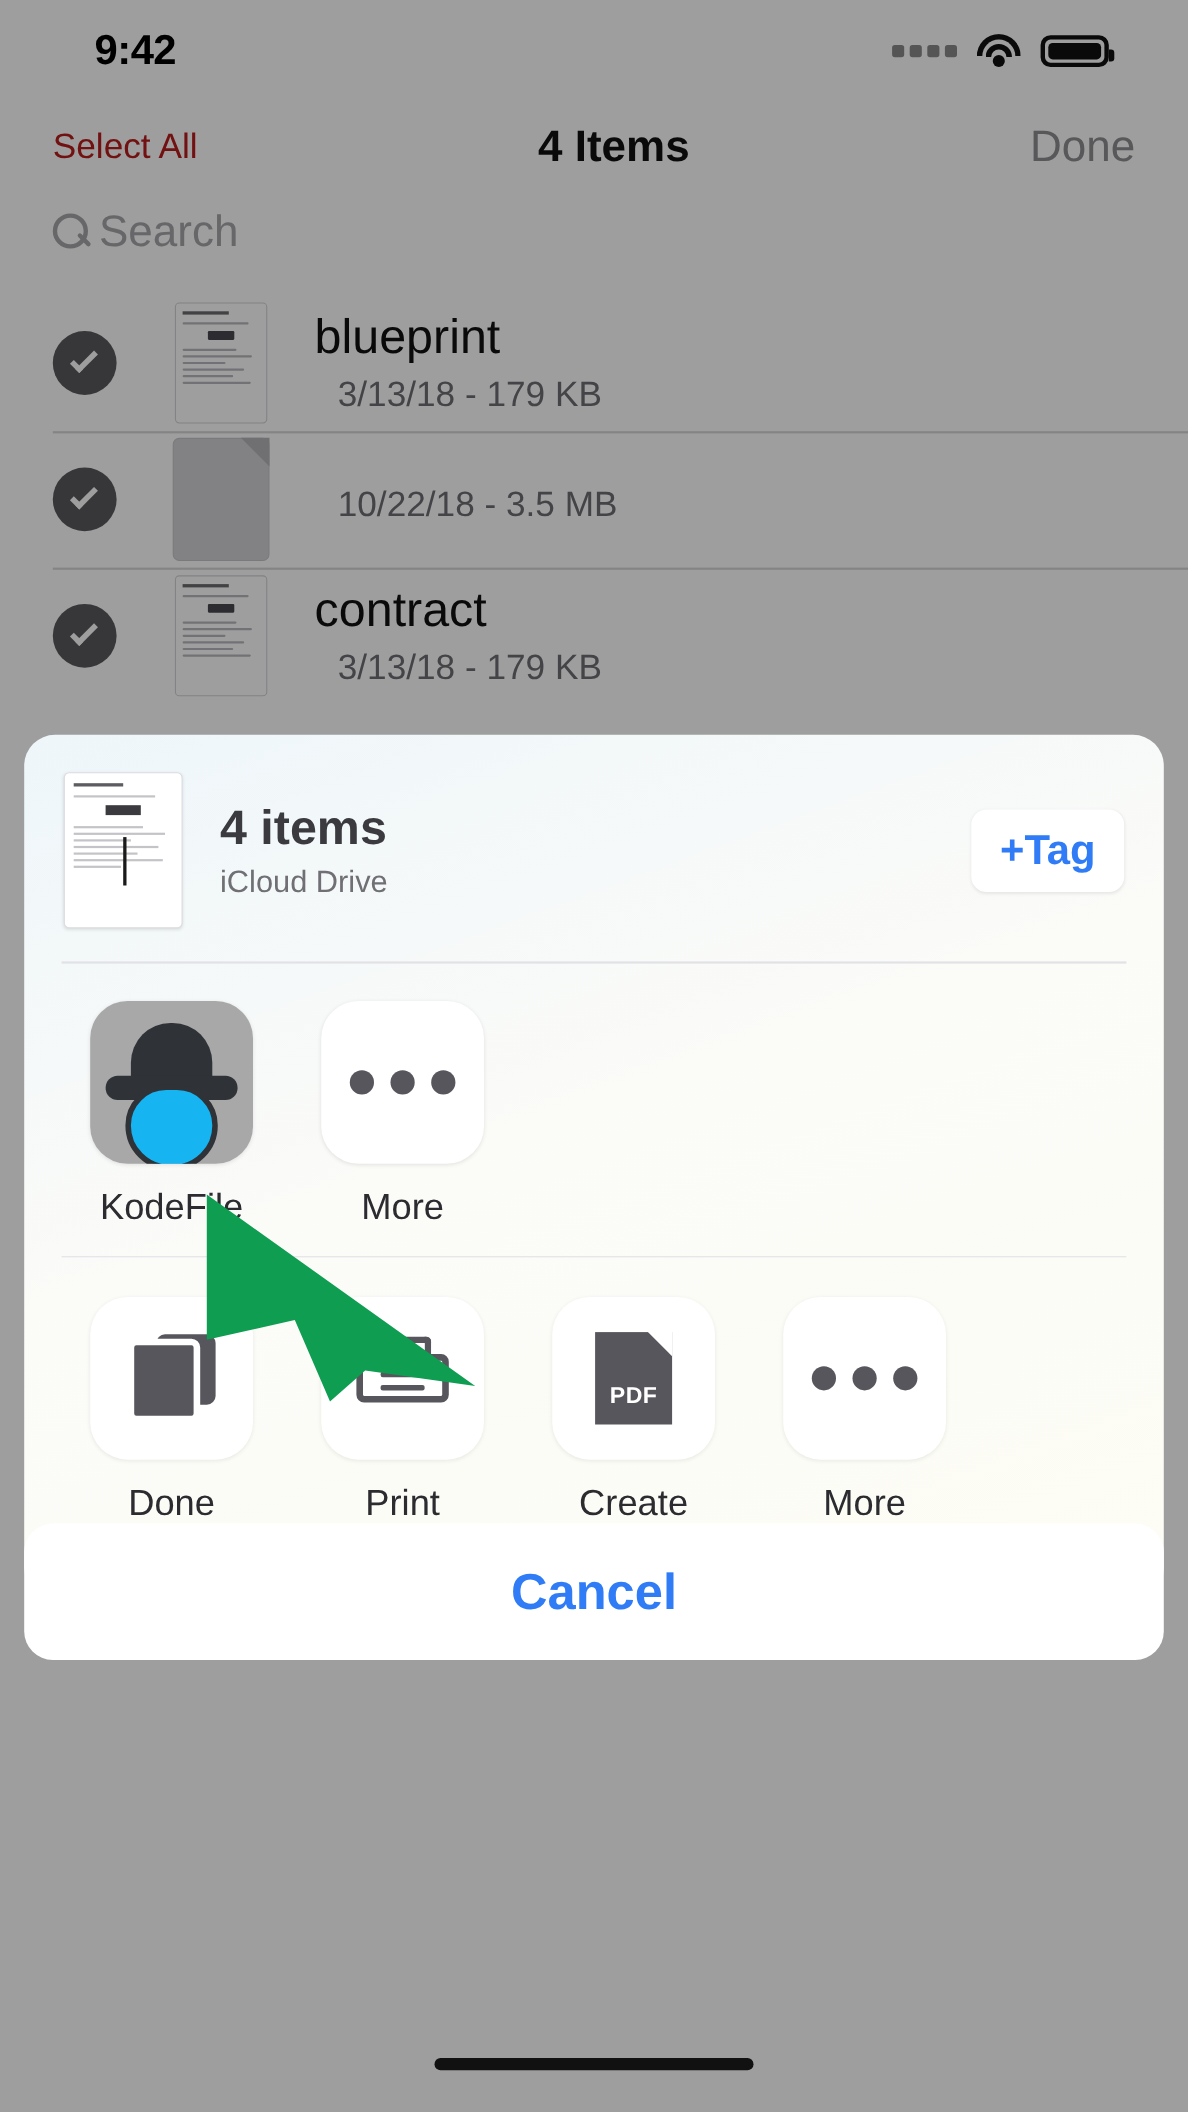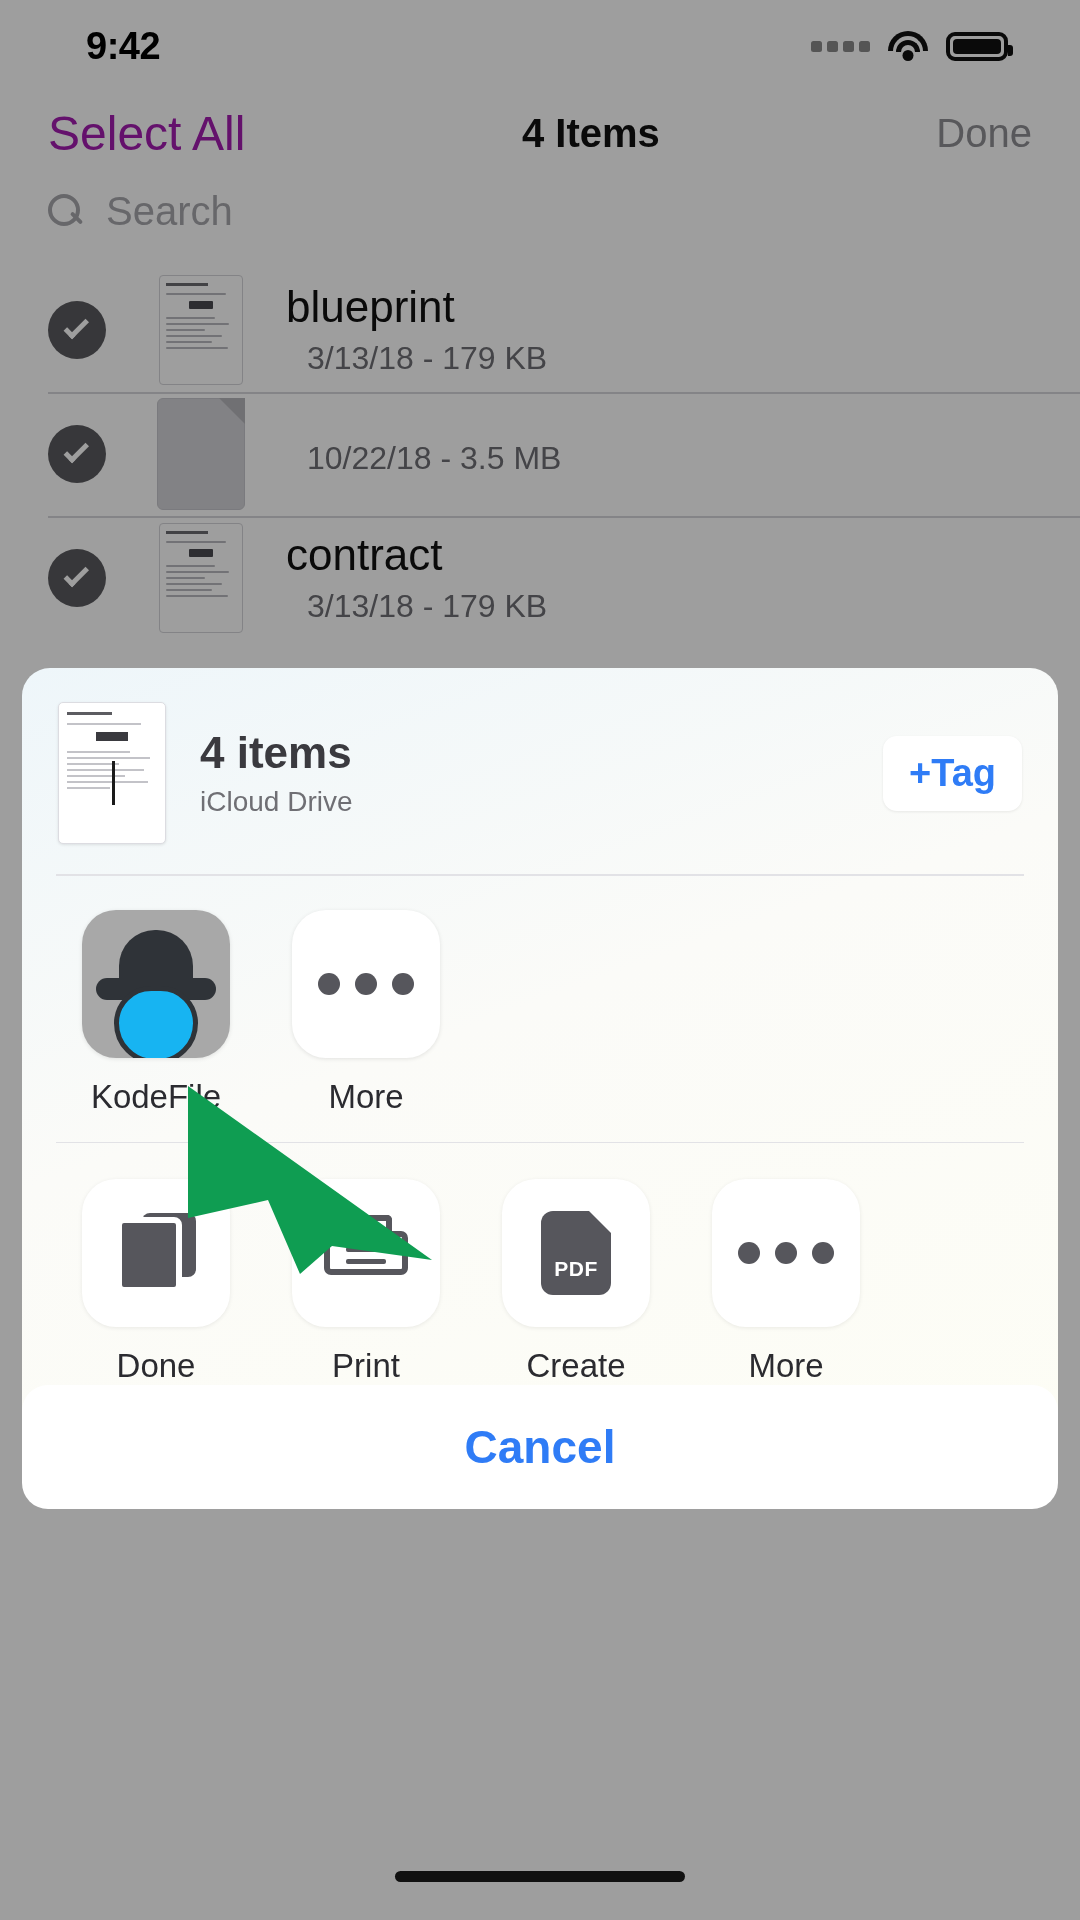--- a/index.html
+++ b/index.html
@@ -61,27 +61,27 @@
     content:""; position:absolute; right:-9px; top:9px;
     width:5px; height:11px; background:#111; border-radius:0 3px 3px 0;
   }
   .battery i { display:block; height:100%; background:#111; border-radius:4px; }
   
   #navbar {
     position:absolute; left:0; top:92px; width:1080px; height:82px;
     display:flex; align-items:center; justify-content:space-between;
     padding:0 48px;
   }
-  #nav-selectall { font-size:48px; color:#a21caf; }
+  #nav-selectall { font-size:32px; color:#b91c1c; }
   #nav-title { font-size:40px; font-weight:bold; color:#111; }
   #nav-done { font-size:40px; color:#8e8e93; }
   
   #searchbar {
     position:absolute; left:48px; top:178px; width:984px; height:66px;
-    display:flex; align-items:center; gap:24px;
+    display:flex; align-items:center; gap:8px;
   }
   #search-icon {
     width:34px; height:34px; position:relative; flex:none;
   }
   #search-icon::before {
     content:""; position:absolute; left:0; top:0;
     width:24px; height:24px; border:4px solid #a7a7ac; border-radius:50%;
   }
   #search-icon::after {
     content:""; position:absolute; left:21px; top:22px;
@@ -238,21 +238,21 @@
     position:absolute; left:16px; top:0; width:52px; height:20px;
     border:6px solid #56565c; border-bottom:none;
     border-radius:5px 5px 0 0; box-sizing:border-box; background:#fff;
   }
   .print-glyph .l1, .print-glyph .l2 {
     position:absolute; left:22px; height:5px; background:#56565c; border-radius:2px;
   }
   .print-glyph .l1 { top:32px; width:40px; }
   .print-glyph .l2 { top:44px; width:40px; }
   .pdf-glyph {
-    width:70px; height:84px; background:#56565c; border-radius:12px;
+    width:70px; height:84px; background:#56565c; border-radius:0;
     position:relative; display:flex; align-items:flex-end;
     justify-content:center; padding-bottom:14px;
   }
   .pdf-glyph::after {
     content:""; position:absolute; right:0; top:0;
     border-width:0 22px 22px 0; border-style:solid;
     border-color:transparent #fff transparent transparent;
   }
   .pdf-glyph span {
     font-size:21px; color:#fff; font-weight:bold; letter-spacing:0.5px;

